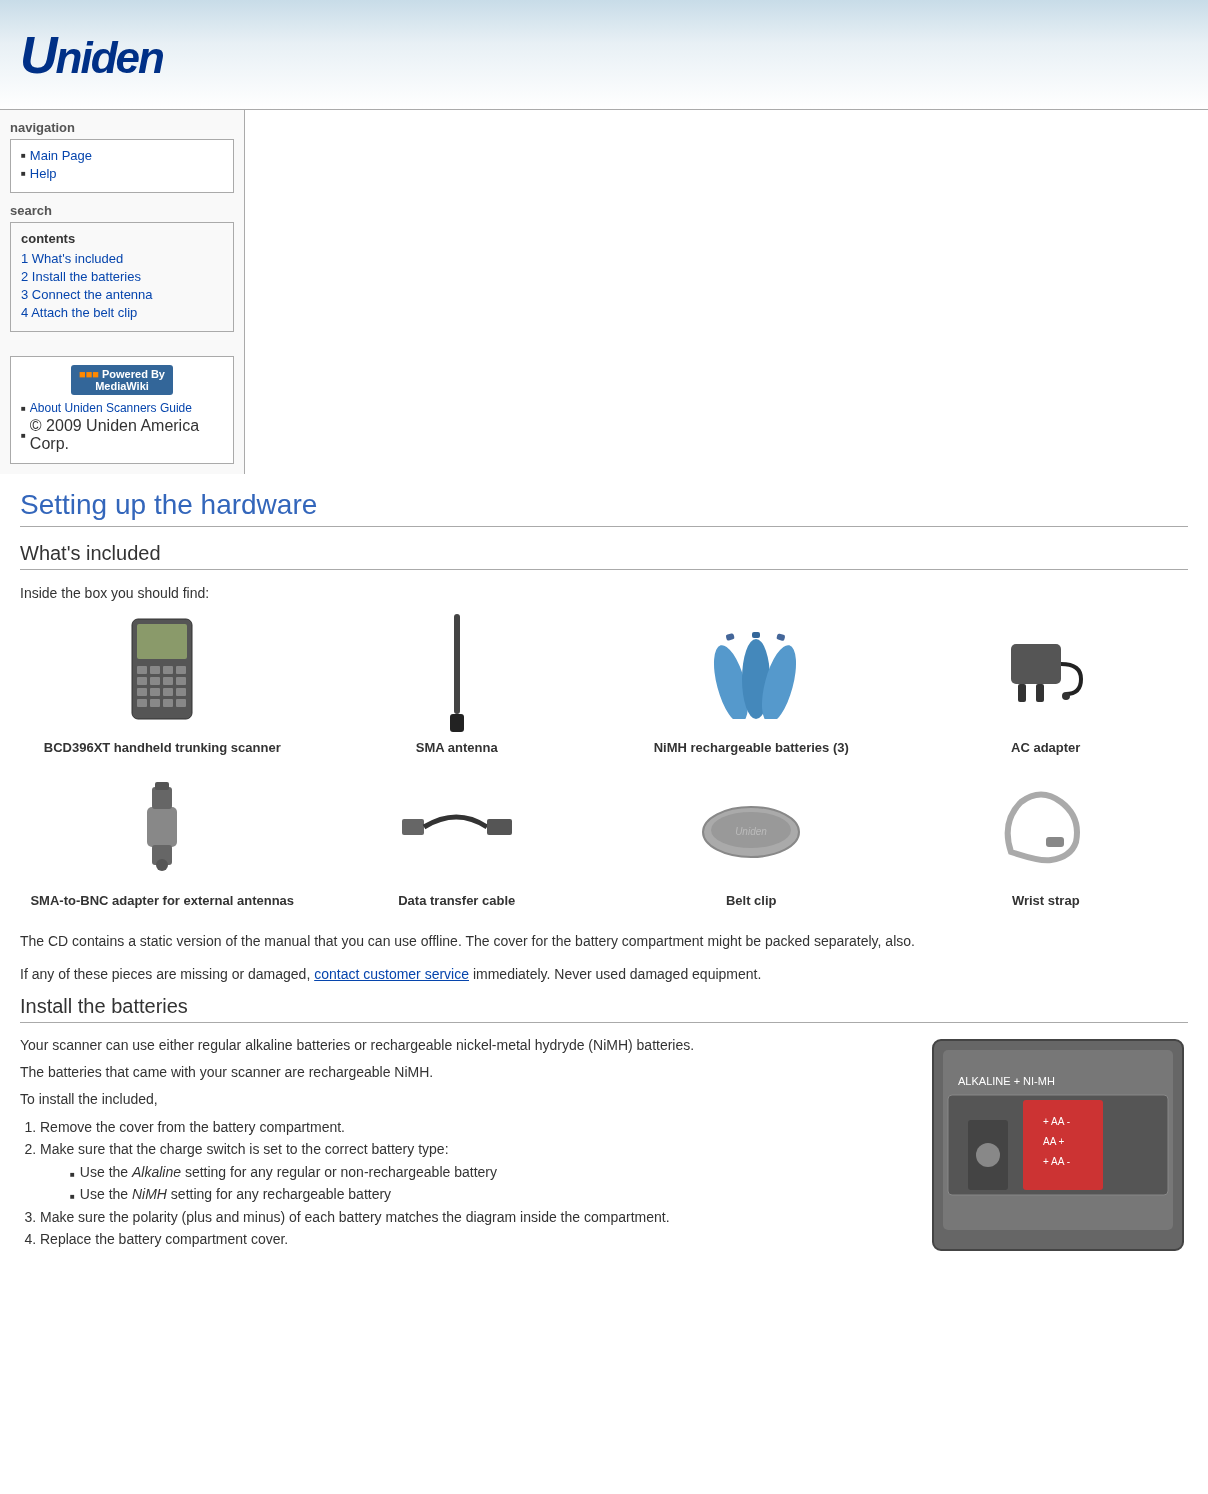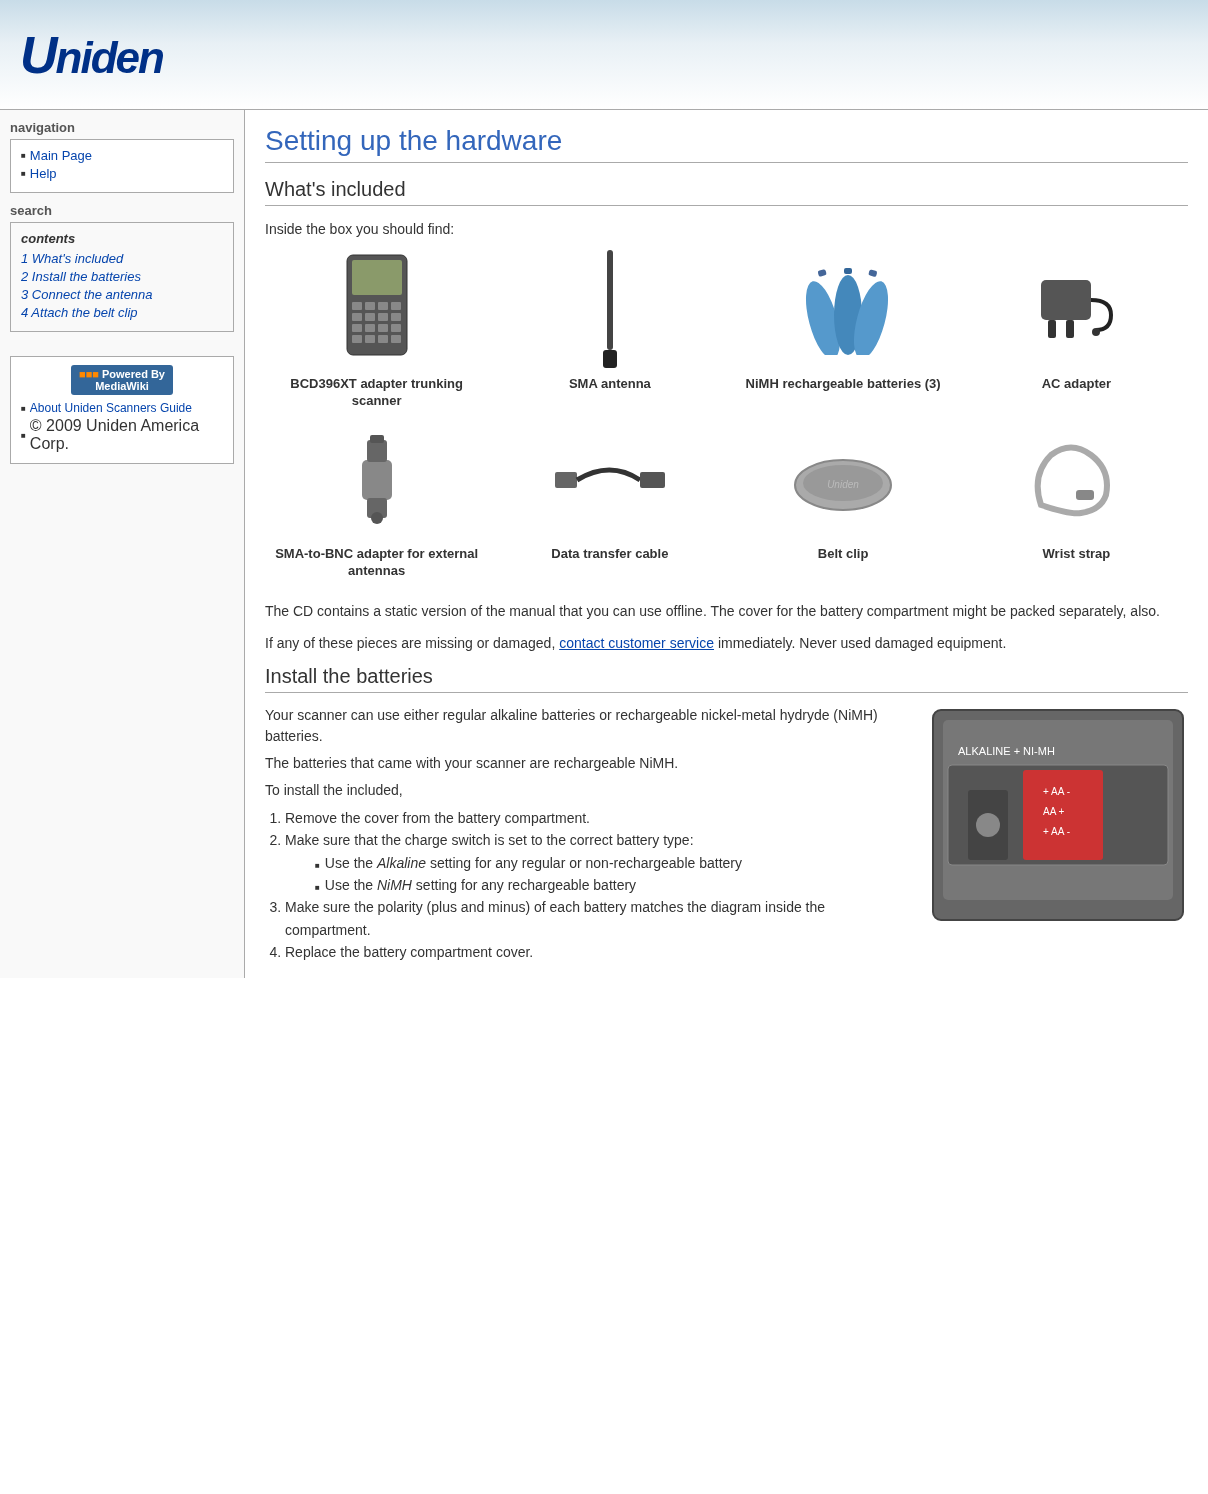--- a/index.html
+++ b/index.html
@@ -18,20 +18,21 @@
       font-size: 48px;
       font-weight: 900;
       font-style: italic;
       color: #003087;
       letter-spacing: -2px;
     }
 
     
     #layout {
       display: flex;
+      flex-direction: column;
     }
 
     
     #sidebar {
       width: 245px;
       min-width: 245px;
       padding: 10px;
       border-right: 1px solid #aaa;
       background: #f9f9f9;
     }
@@ -84,21 +85,20 @@
       cursor: pointer;
       background: linear-gradient(to bottom, #f8f8f8, #ddd);
       border: 1px solid #aaa;
     }
 
     
     .contents-box {
       border: 1px solid #aaa;
       background: #f9f9f9;
       padding: 8px 10px;
-      font-style: italic;
     }
     .contents-title {
       font-weight: bold;
       font-size: 13px;
       margin-bottom: 5px;
     }
     .contents-box ol {
       list-style: none;
       padding: 0;
     }
@@ -330,21 +330,21 @@
             <rect x="20" y="74" width="10" height="8" rx="1" fill="#888"></rect>
             <rect x="33" y="74" width="10" height="8" rx="1" fill="#888"></rect>
             <rect x="46" y="74" width="10" height="8" rx="1" fill="#888"></rect>
             <rect x="59" y="74" width="10" height="8" rx="1" fill="#888"></rect>
             <rect x="20" y="85" width="10" height="8" rx="1" fill="#888"></rect>
             <rect x="33" y="85" width="10" height="8" rx="1" fill="#888"></rect>
             <rect x="46" y="85" width="10" height="8" rx="1" fill="#888"></rect>
             <rect x="59" y="85" width="10" height="8" rx="1" fill="#888"></rect>
           </svg>
         </div>
-        <div class="item-label">BCD396XT adapter trunking scanner</div>
+        <div class="item-label">BCD396XT handheld trunking scanner</div>
       </div>
 
       <div class="item-cell">
         <div class="item-image">
           <svg width="30" height="120" viewBox="0 0 30 120">
             <rect x="12" y="0" width="6" height="100" rx="3" fill="#444"></rect>
             <rect x="8" y="100" width="14" height="18" rx="3" fill="#222"></rect>
           </svg>
         </div>
         <div class="item-label">SMA antenna</div>

